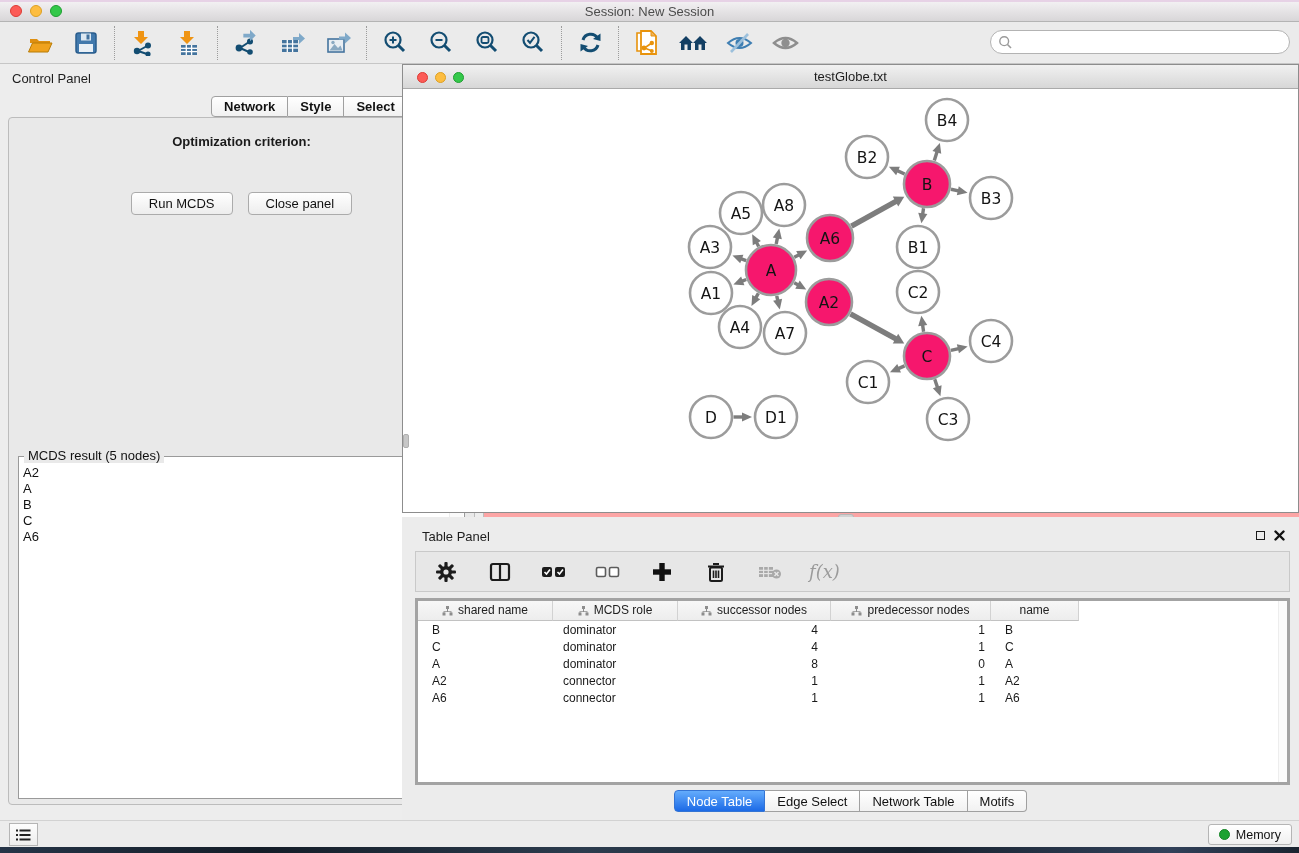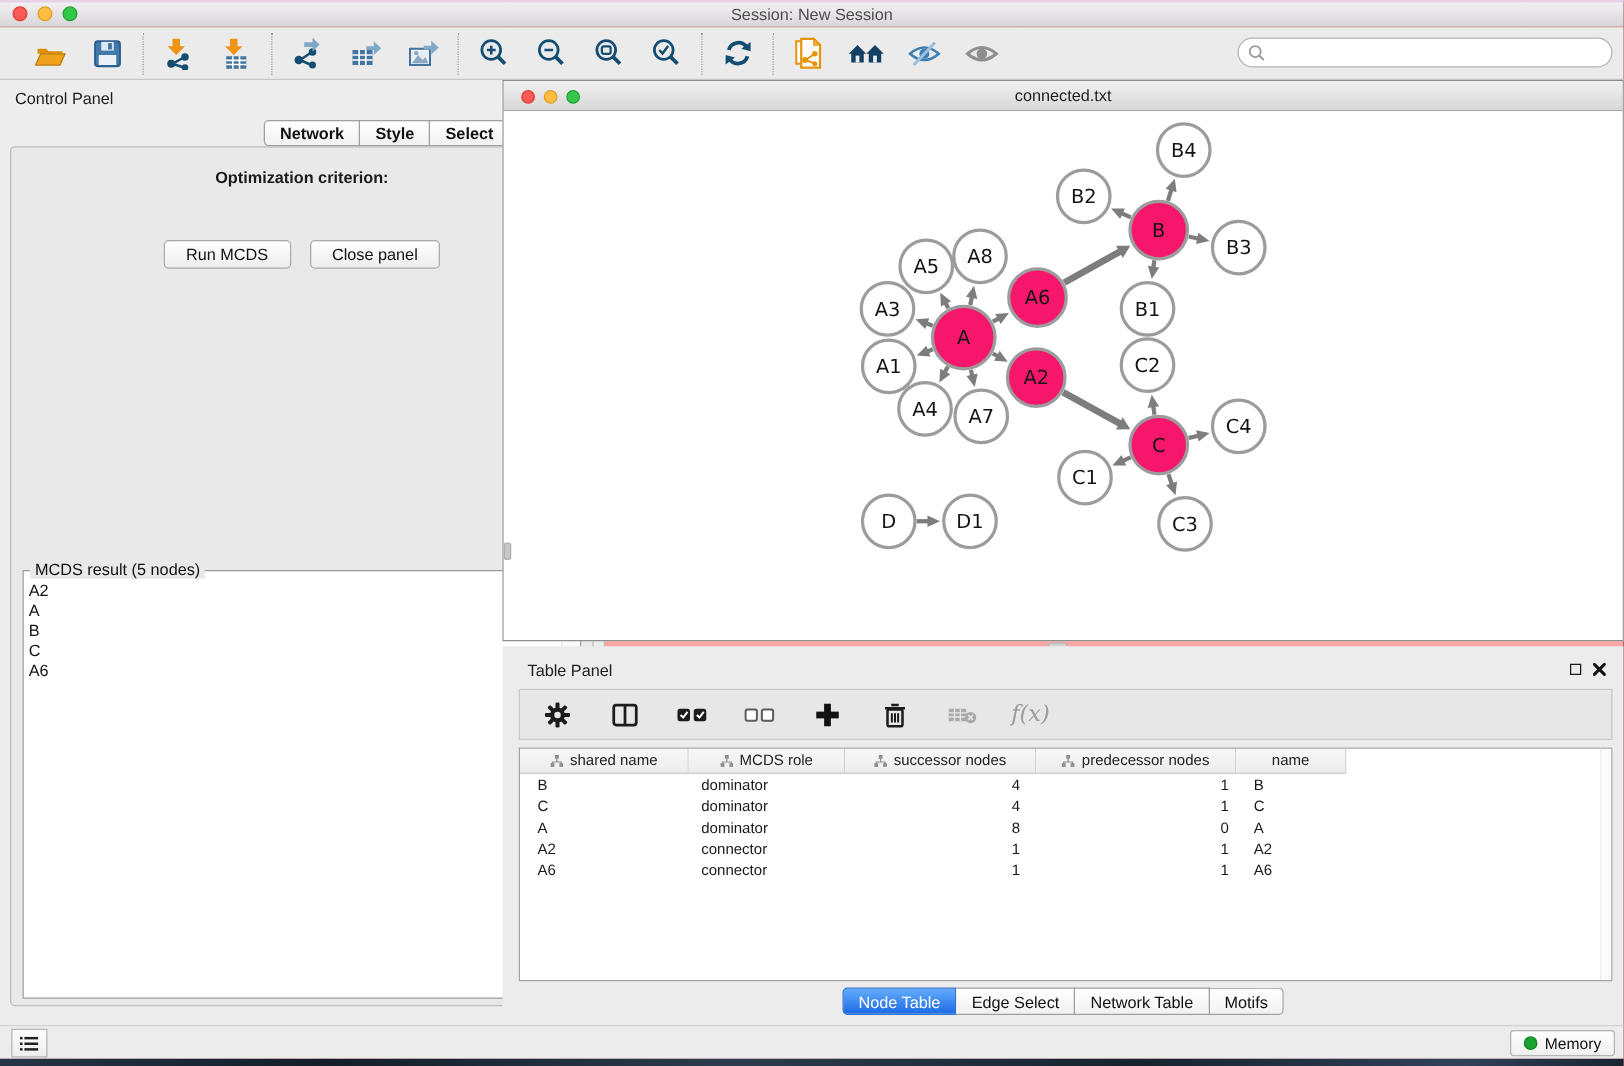--- a/index.html
+++ b/index.html
@@ -75,21 +75,21 @@
     border:1px solid #b8b8b8; border-radius:3px; }
 
   
   .table-panel{ position:absolute; left:0; top:453px; right:0; bottom:0; background:#ececec; }
   .tp-title{ position:absolute; left:20px; top:12px; font-size:13px; color:#1d1d1d; }
   .tp-ctrls{ position:absolute; right:14px; top:13px; display:flex; gap:9px; align-items:center; }
   .tp-toolbar{ position:absolute; left:13px; right:9px; top:34px; height:41px; background:#e7e7e7;
     border:1px solid #c9c9c9; display:flex; align-items:center; gap:24px; padding-left:15px; }
   .fx{ font-family:"DejaVu Serif",serif; font-style:italic; font-size:18px; color:#9b9b9b; }
   .dtable{ position:absolute; left:13px; right:9px; top:81px; height:187px; background:#fff;
-    border:1px solid #a3a3a3; overflow:hidden; }
+    border:3px solid #a3a3a3; overflow:hidden; }
   .trow{ display:flex; }
   .tcell{ font-size:12px; line-height:17px; height:17px; white-space:nowrap; overflow:hidden; }
   .thead .tcell{ height:20px; line-height:19px; background:linear-gradient(#f7f7f7,#ededed);
     border-right:1px solid #d2d2d2; border-bottom:1px solid #c2c2c2; text-align:center; color:#222;
     display:flex; align-items:center; justify-content:center; gap:5px; }
   .tbody .tcell{ padding-top:1px; }
   .table-scroll{ position:absolute; right:0; top:0; bottom:0; width:9px; background:#fbfbfb; border-left:1px solid #ededed;}
   .bottom-tabs{ position:absolute; left:0; right:0; top:273px; display:flex; justify-content:center; }
   .bottom-tabs .seg{ font-weight:normal; font-size:13px; height:22px; line-height:21px; }
 
@@ -335,21 +335,21 @@
   </div>
 
   <div class="right">
     <div class="net-window">
       <div class="nw-titlebar">
         <div class="nw-lights">
           <div class="nw-light light red"></div>
           <div class="nw-light light yellow"></div>
           <div class="nw-light light green"></div>
         </div>
-        <div class="nw-title">connected.txt</div>
+        <div class="nw-title">testGlobe.txt</div>
       </div>
       <div class="canvas">
         <svg id="graph-svg" width="895" height="423" viewBox="0 0 895 423">
             <g>
               <line x1="355.6577195299355" y1="157.54966710687745" x2="352.9038858506439" y2="152.31738311622345" stroke="#7d7d7d" stroke-width="3.4"></line>
               <polygon points="349.1779143879829,145.23803733716758 357.9060025392663,151.94478596995737 349.764754893352,156.22965315201748" fill="#7d7d7d"></polygon>
             </g>
             <g>
               <line x1="373.19707758116186" y1="155.01461209419062" x2="374.72428367557814" y2="147.37858162210944" stroke="#7d7d7d" stroke-width="3.4"></line>
               <polygon points="376.2932127566836,139.53393621658208 378.84272251348,150.2418771951269 369.8213802971235,148.43760875185563" fill="#7d7d7d"></polygon>

